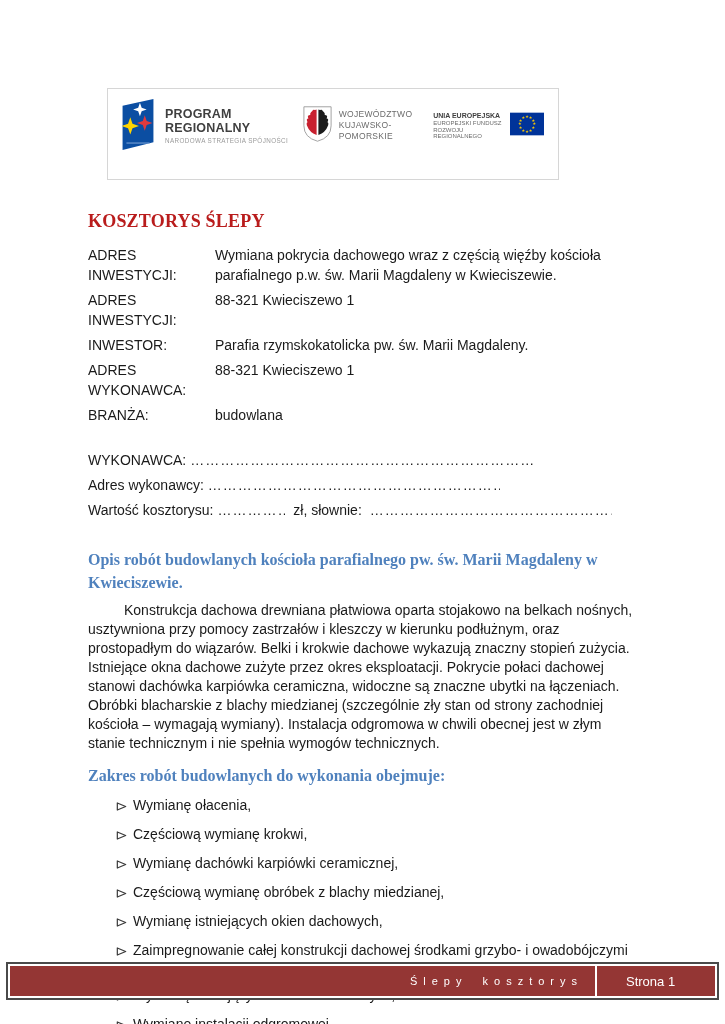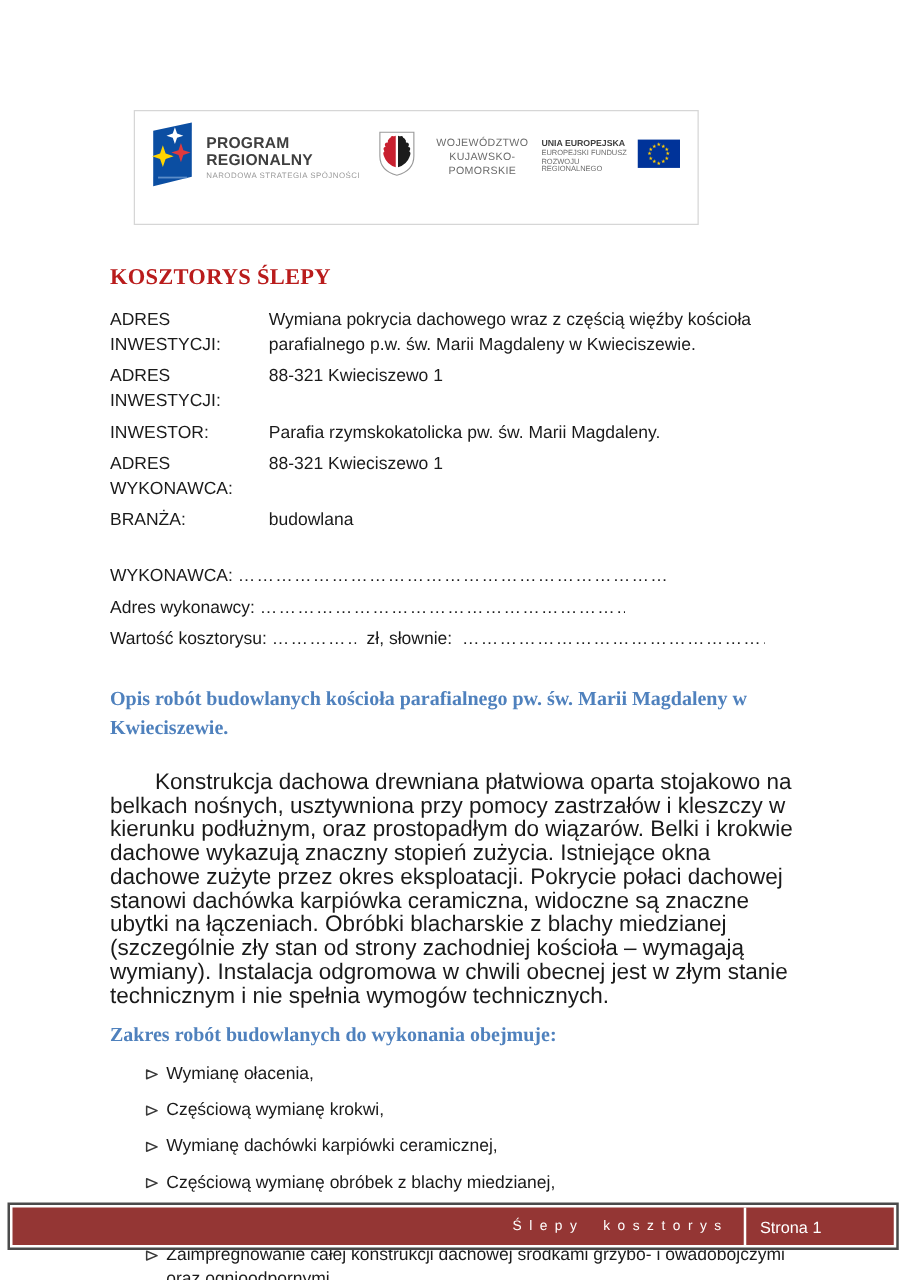--- a/index.html
+++ b/index.html
@@ -22,21 +22,21 @@
     background: #fff;
   }
   .logo-row {
     display: flex; align-items: center; justify-content: space-between;
     padding: 11px 14px 0 10px; height: 62px;
   }
   .logo-group { display: flex; align-items: center; }
   .nss-text { margin-left: 7px; }
   .nss-title { font-size: 12.5px; font-weight: bold; color: #3f3f3f; letter-spacing: 0.2px; }
   .nss-sub { font-size: 6.3px; color: #9a9a9a; letter-spacing: 0.4px; margin-top: 2px; }
-  .herb-text { margin-left: 7px; font-size: 8.5px; color: #6b6b6b; line-height: 11px; letter-spacing: 0.3px; text-align: center; }
+  .herb-text { margin-left: 7px; font-size: 8.5px; color: #6b6b6b; line-height: 11px; letter-spacing: 0.3px; }
   .eu-text { text-align: left; margin-right: 7px; }
   .eu-l1 { font-size: 7px; font-weight: bold; color: #3f3f3f; }
   .eu-l2 { font-size: 6px; color: #6b6b6b; margin-top: 1px; }
   .tagline-wrap {
     position: absolute; left: 12px; right: 13px; bottom: 7px;
     border-bottom: 2px solid #EFC75E;
     text-align: right;
   }
   .tagline {
     font-family: "DejaVu Serif", serif;
@@ -63,21 +63,21 @@
     vertical-align: bottom; letter-spacing: 1px;
   }
   .blank-mid { margin: 0 4px 0 4px; }
 
   .h2 {
     font-family: "Liberation Serif", "DejaVu Serif", serif;
     font-size: 16px; font-weight: bold; color: #4F81BD;
     line-height: 23px; margin-top: 25px;
   }
   .paragraph {
-    margin-top: 22px; font-size: 18px; line-height: 19px;
+    margin-top: 7px; font-size: 14px; line-height: 19px;
     text-indent: 36px; text-align: left;
   }
   .h3 {
     font-family: "Liberation Serif", "DejaVu Serif", serif;
     font-size: 16px; font-weight: bold; color: #4F81BD;
     line-height: 23px; margin-top: 11px;
   }
   .bullet-list { list-style: none; margin-top: 9px; }
   .bullet-item {
     display: flex; align-items: flex-start;
@@ -95,21 +95,21 @@
   .footer-inner {
     background: #943634; height: 30px;
     display: flex; align-items: center; justify-content: flex-end;
     color: #ffffff;
   }
   .footer-label {
     font-size: 11px; letter-spacing: 6px; word-spacing: 6px;
     padding-right: 12px;
   }
   .footer-divider { width: 2px; align-self: stretch; background: #ffffff; }
-  .footer-page { flex: 0 0 118px; padding-left: 11px; font-size: 13px; }
+  .footer-page { flex: 0 0 118px; padding-left: 29px; font-size: 13px; }
 </style>
 </head>
 <body>
 
 <svg width="0" height="0" style="position:absolute">
   <defs>
     <symbol id="bullet-arrow-sym" viewBox="0 0 14 14">
       <path d="M2.5,3.2 L11.5,7 L2.5,10.8 Z" fill="#ffffff" stroke="#3a3a3a" stroke-width="1.3" stroke-linejoin="round"></path>
     </symbol>
   </defs>

